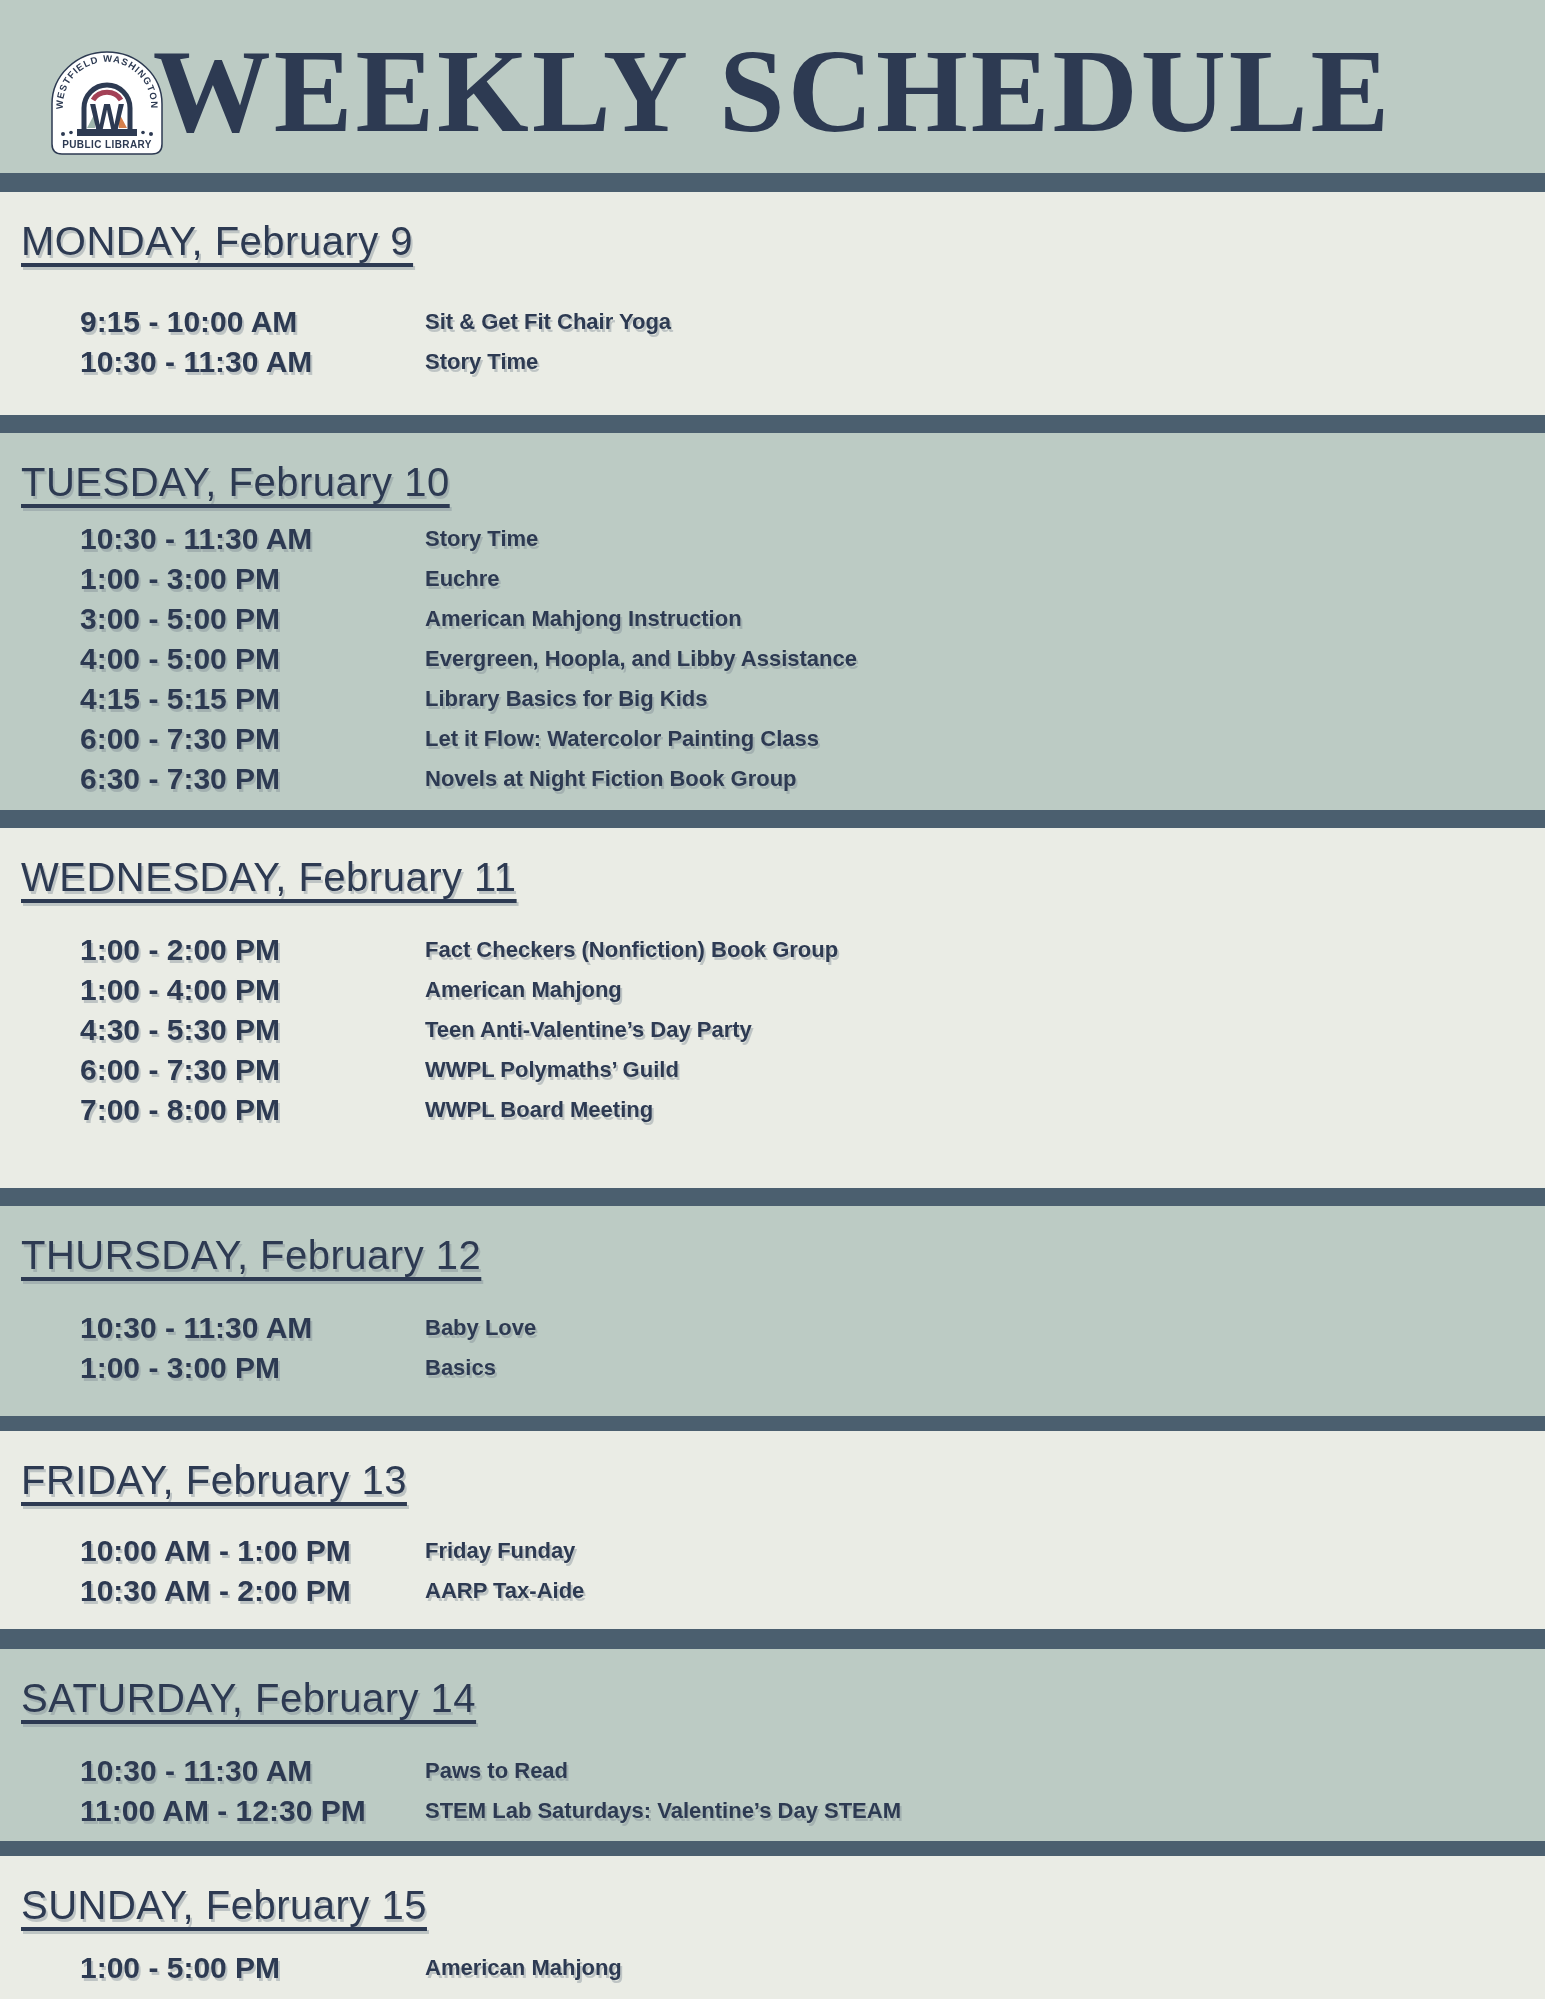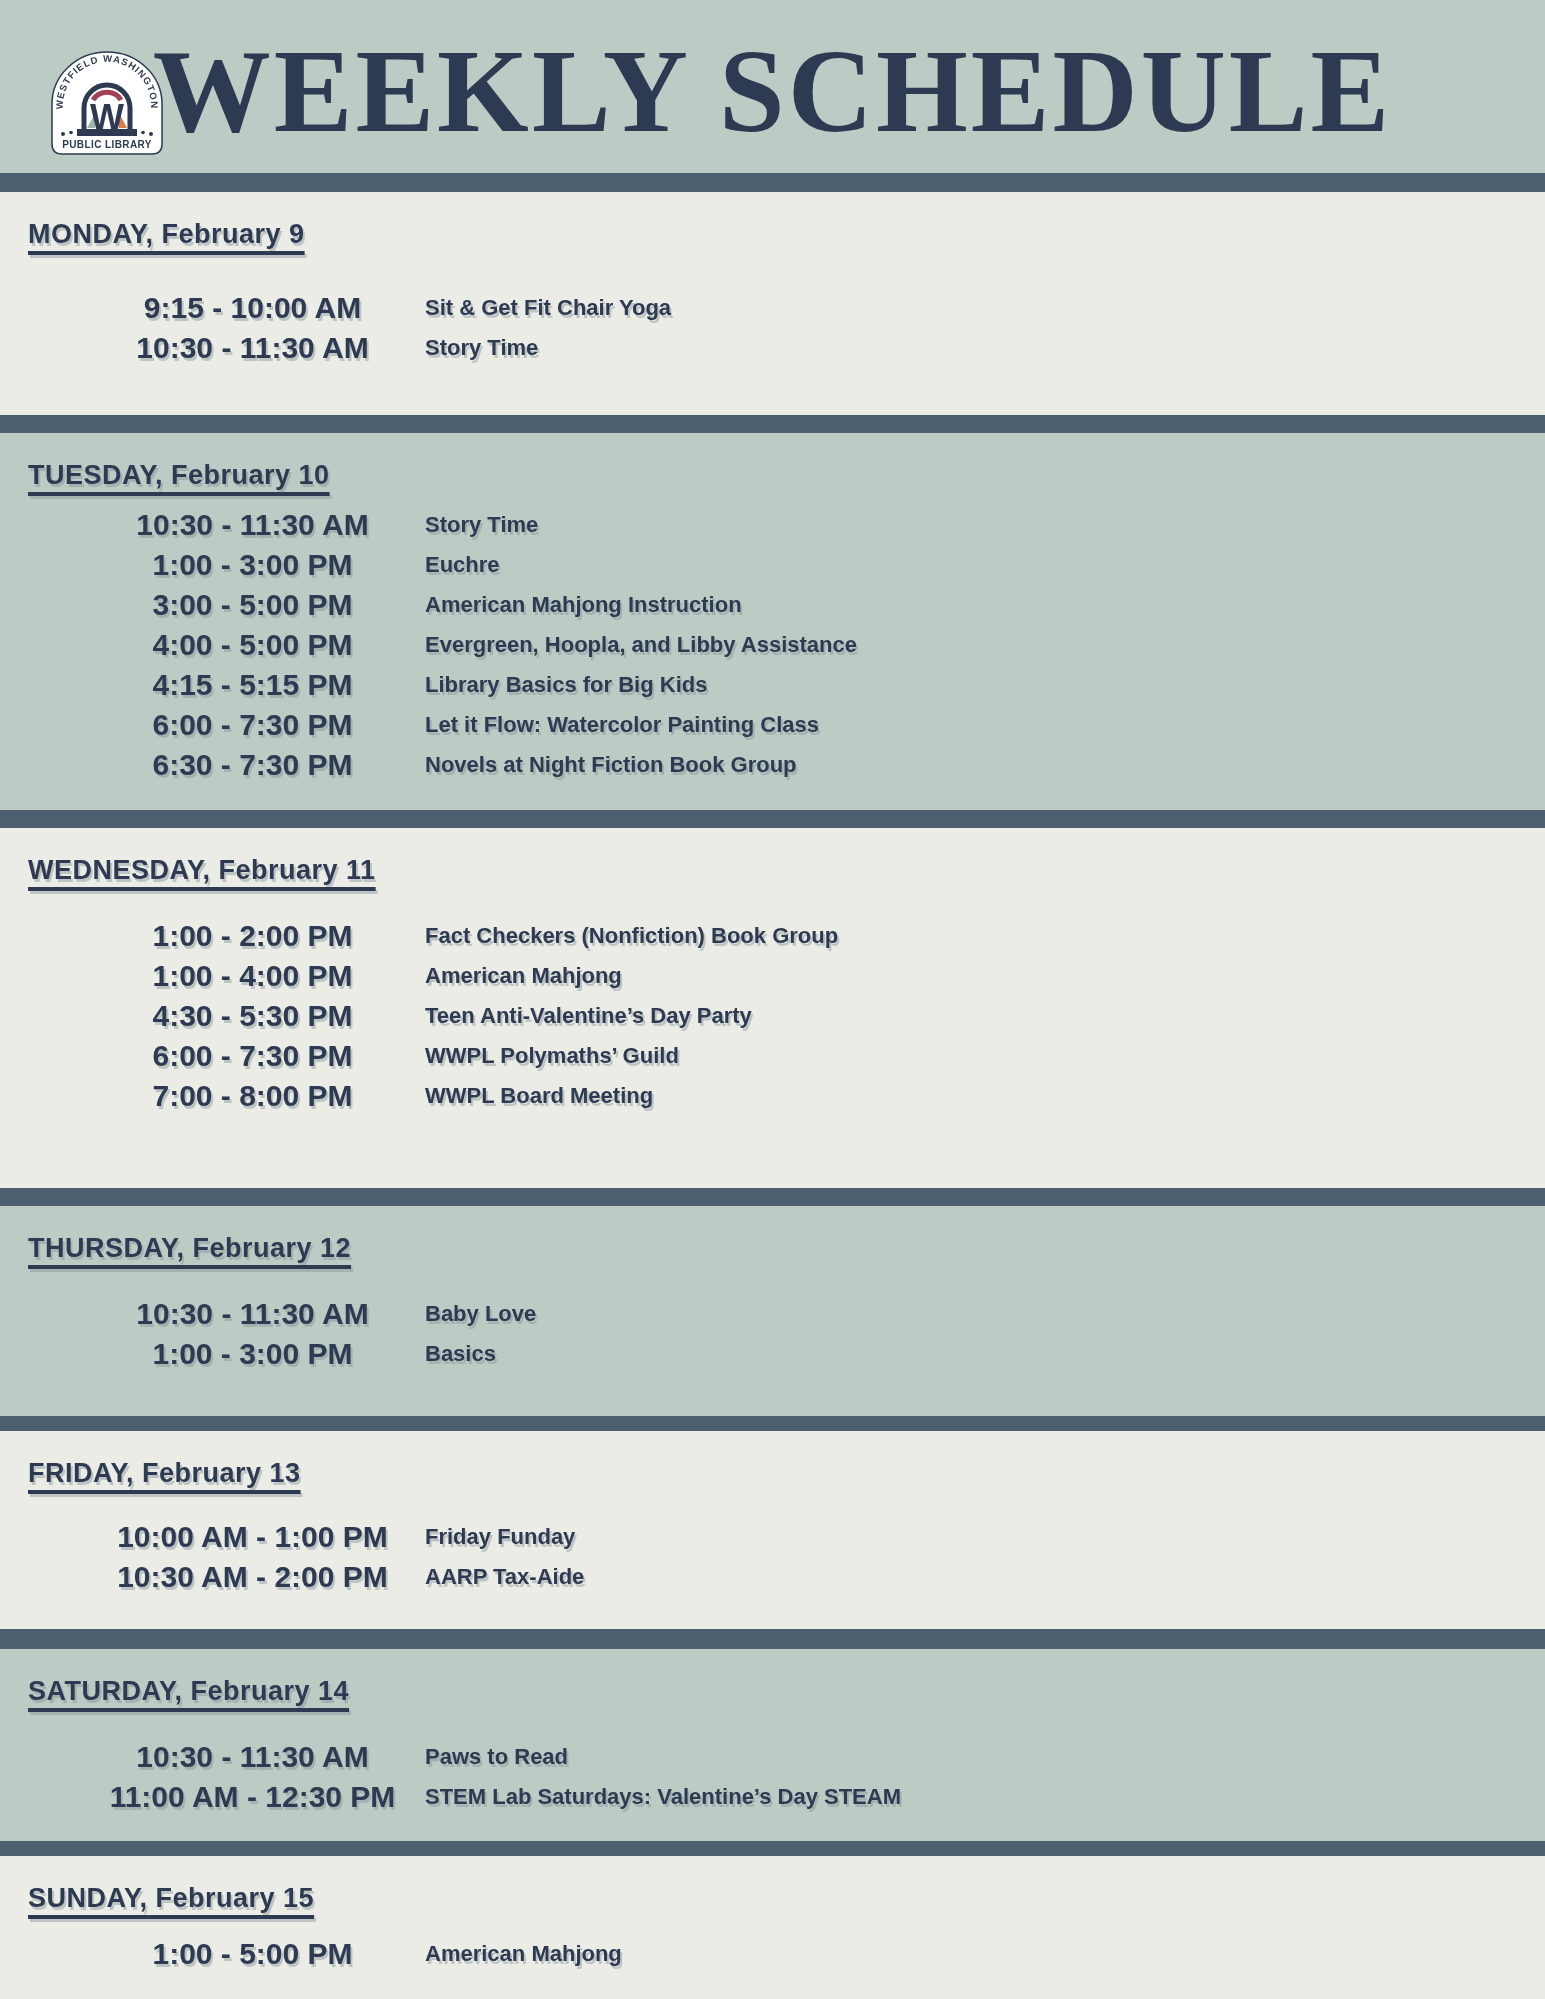--- a/index.html
+++ b/index.html
@@ -30,29 +30,29 @@
   }
   .logo{position:absolute;left:46px;top:44px;width:122px;height:112px;}
 
   .divider{background:var(--divider);flex:none;width:100%;}
 
   .day-section{flex:none;width:100%;padding-top:27px;overflow:hidden;}
   .day-section.light{background:var(--section-light);}
   .day-section.green{background:var(--section-green);}
 
   .day-title{
-    display:inline-block;margin-left:28px;
-    font-size:27px;font-weight:700;color:var(--text-navy);
+    display:inline-block;margin-left:21px;
+    font-size:40px;font-weight:400;color:var(--text-navy);
     letter-spacing:0.5px;
     text-decoration:underline;text-decoration-thickness:4px;text-underline-offset:8px;
     text-shadow:2px 3px 0 rgba(125,138,148,0.40);
     white-space:nowrap;
   }
   .events{display:block;}
-  .event-row{display:flex;line-height:40px;height:40px;padding-left:80px;white-space:nowrap;text-align:center;}
+  .event-row{display:flex;line-height:40px;height:40px;padding-left:80px;white-space:nowrap;}
   .event-time{
     flex:none;width:345px;font-size:30px;font-weight:700;color:var(--text-navy);
     text-shadow:2px 3px 0 rgba(125,138,148,0.40);
   }
   .event-title{
     flex:none;font-size:22px;font-weight:700;color:var(--text-navy);
     text-shadow:2px 3px 0 rgba(125,138,148,0.40);
   }
   .logo text{font-family:"Liberation Sans", sans-serif;}
 </style>

